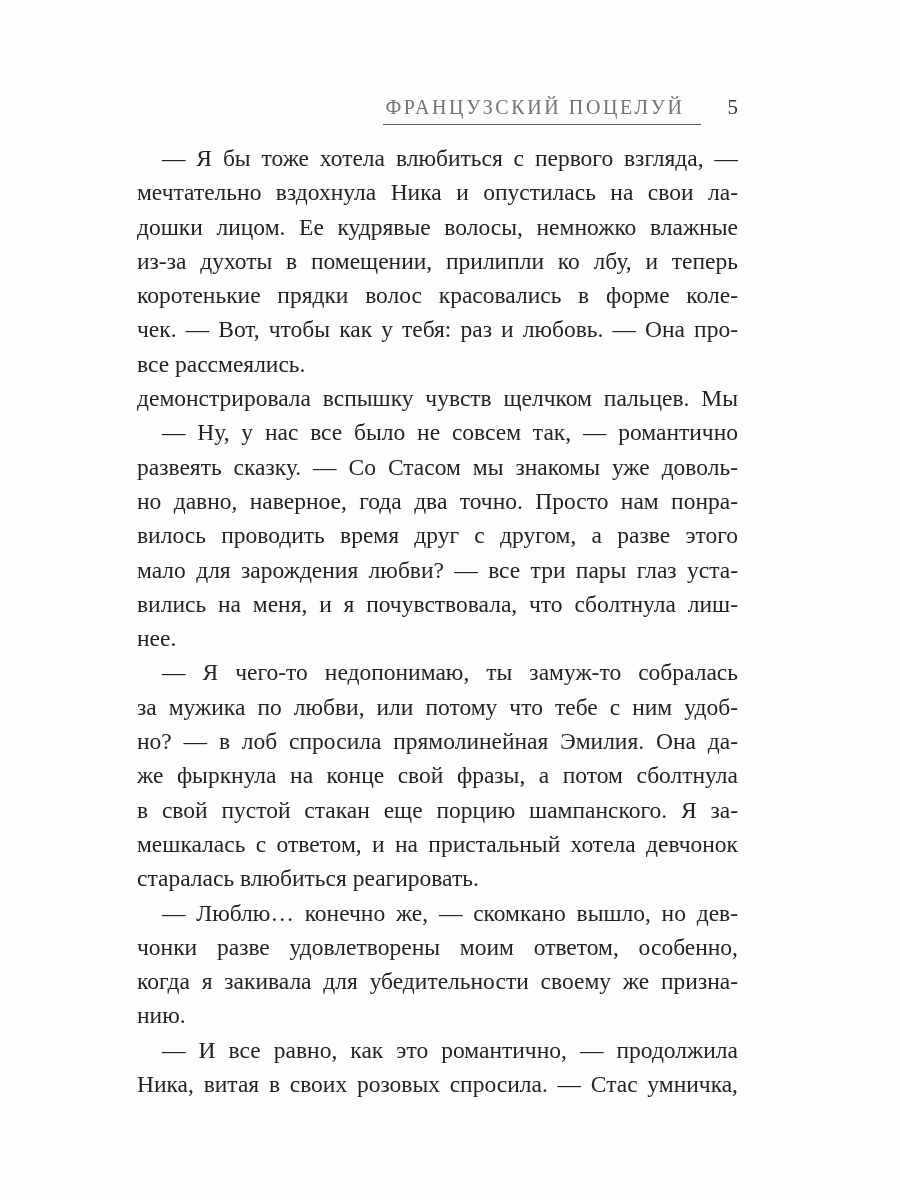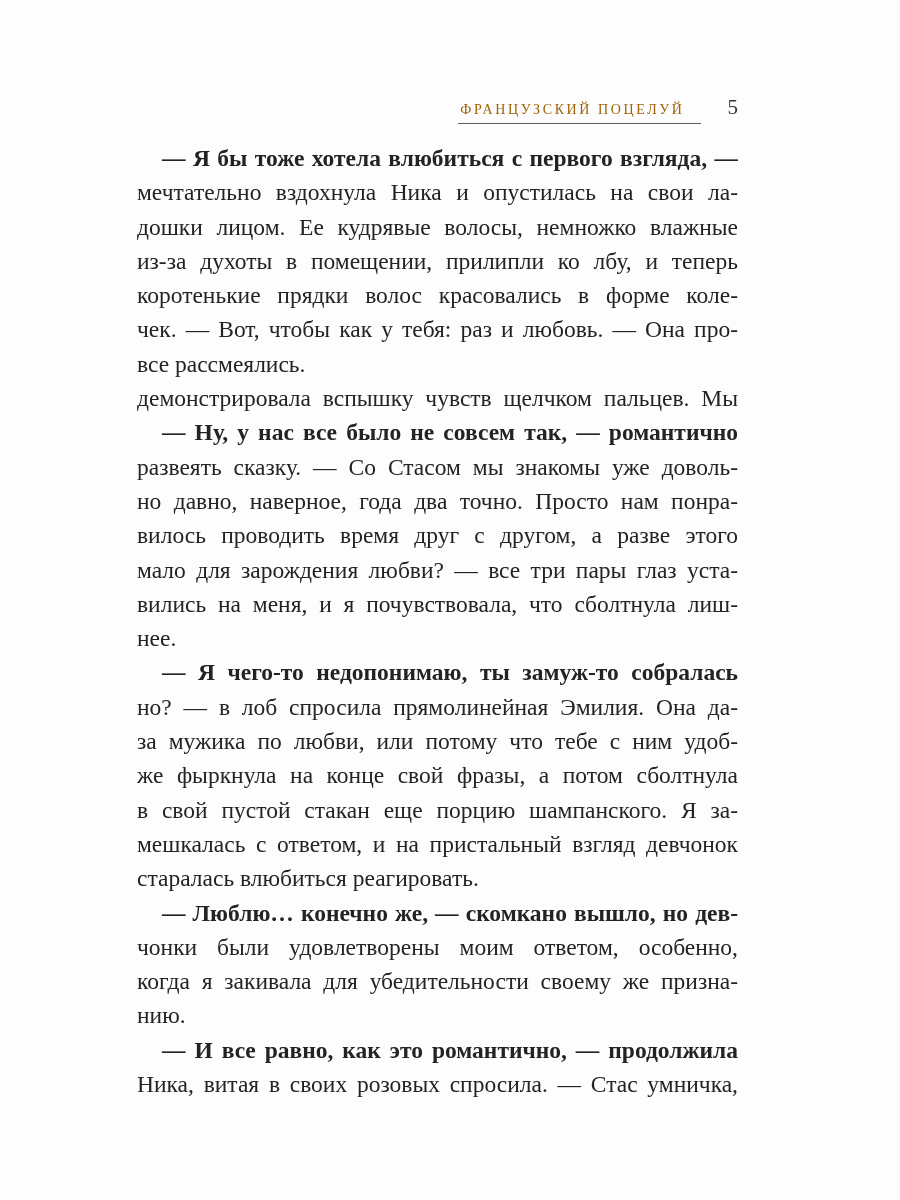--- a/index.html
+++ b/index.html
@@ -20,23 +20,23 @@
     position: absolute;
     left: 137px;
     top: 95px;
     width: 601px;
     display: flex;
     justify-content: flex-end;
     align-items: baseline;
     gap: 27px;
   }
   .running-title {
-    font-size: 14px;
+    font-size: 20px;
     letter-spacing: 2.6px;
-    color: #a16207;
+    color: #737373;
     border-bottom: 1.4px solid #5e5e5e;
     padding: 0 16px 5px 2px;
     white-space: nowrap;
   }
   .page-number {
     font-size: 21px;
     color: #333333;
   }
   
   .text-block {
@@ -50,21 +50,20 @@
   .line {
     height: 34.3px;
     line-height: 34.3px;
     text-align: justify;
     text-align-last: justify;
     overflow: hidden;
     white-space: nowrap;
   }
   .line.first {
     text-indent: 25px;
-    font-weight: bold;
   }
   .line.para-end {
     text-align-last: left;
   }
 </style>
 </head>
 <body>
 
 <div class="page">
 
@@ -83,27 +82,27 @@
       <div class="line para-end">все рассмеялись.</div>
       <div class="line">демонстрировала вспышку чувств щелчком пальцев. Мы</div>
       <div class="line first">— Ну, у нас все было не совсем так, — романтично</div>
       <div class="line">развеять сказку. — Со Стасом мы знакомы уже доволь-</div>
       <div class="line">но давно, наверное, года два точно. Просто нам понра-</div>
       <div class="line">вилось проводить время друг с другом, а разве этого</div>
       <div class="line">мало для зарождения любви? — все три пары глаз уста-</div>
       <div class="line">вились на меня, и я почувствовала, что сболтнула лиш-</div>
       <div class="line para-end">нее.</div>
       <div class="line first">— Я чего-то недопонимаю, ты замуж-то собралась</div>
+      <div class="line">за мужика по любви, или потому что тебе с ним удоб-</div>
       <div class="line">но? — в лоб спросила прямолинейная Эмилия. Она да-</div>
-      <div class="line">за мужика по любви, или потому что тебе с ним удоб-</div>
       <div class="line">же фыркнула на конце свой фразы, а потом сболтнула</div>
       <div class="line">в свой пустой стакан еще порцию шампанского. Я за-</div>
-      <div class="line">мешкалась с ответом, и на пристальный взгляд девчонок</div>
+      <div class="line">мешкалась с ответом, и на пристальный хотела девчонок</div>
       <div class="line para-end">старалась влюбиться реагировать.</div>
       <div class="line first">— Люблю… конечно же, — скомкано вышло, но дев-</div>
-      <div class="line">чонки были удовлетворены моим ответом, особенно,</div>
+      <div class="line">чонки разве удовлетворены моим ответом, особенно,</div>
       <div class="line">когда я закивала для убедительности своему же призна-</div>
       <div class="line para-end">нию.</div>
       <div class="line first">— И все равно, как это романтично, — продолжила</div>
       <div class="line">Ника, витая в своих розовых спросила. — Стас умничка,</div>
     </main>
 
 </div>
 
 </body></html>

